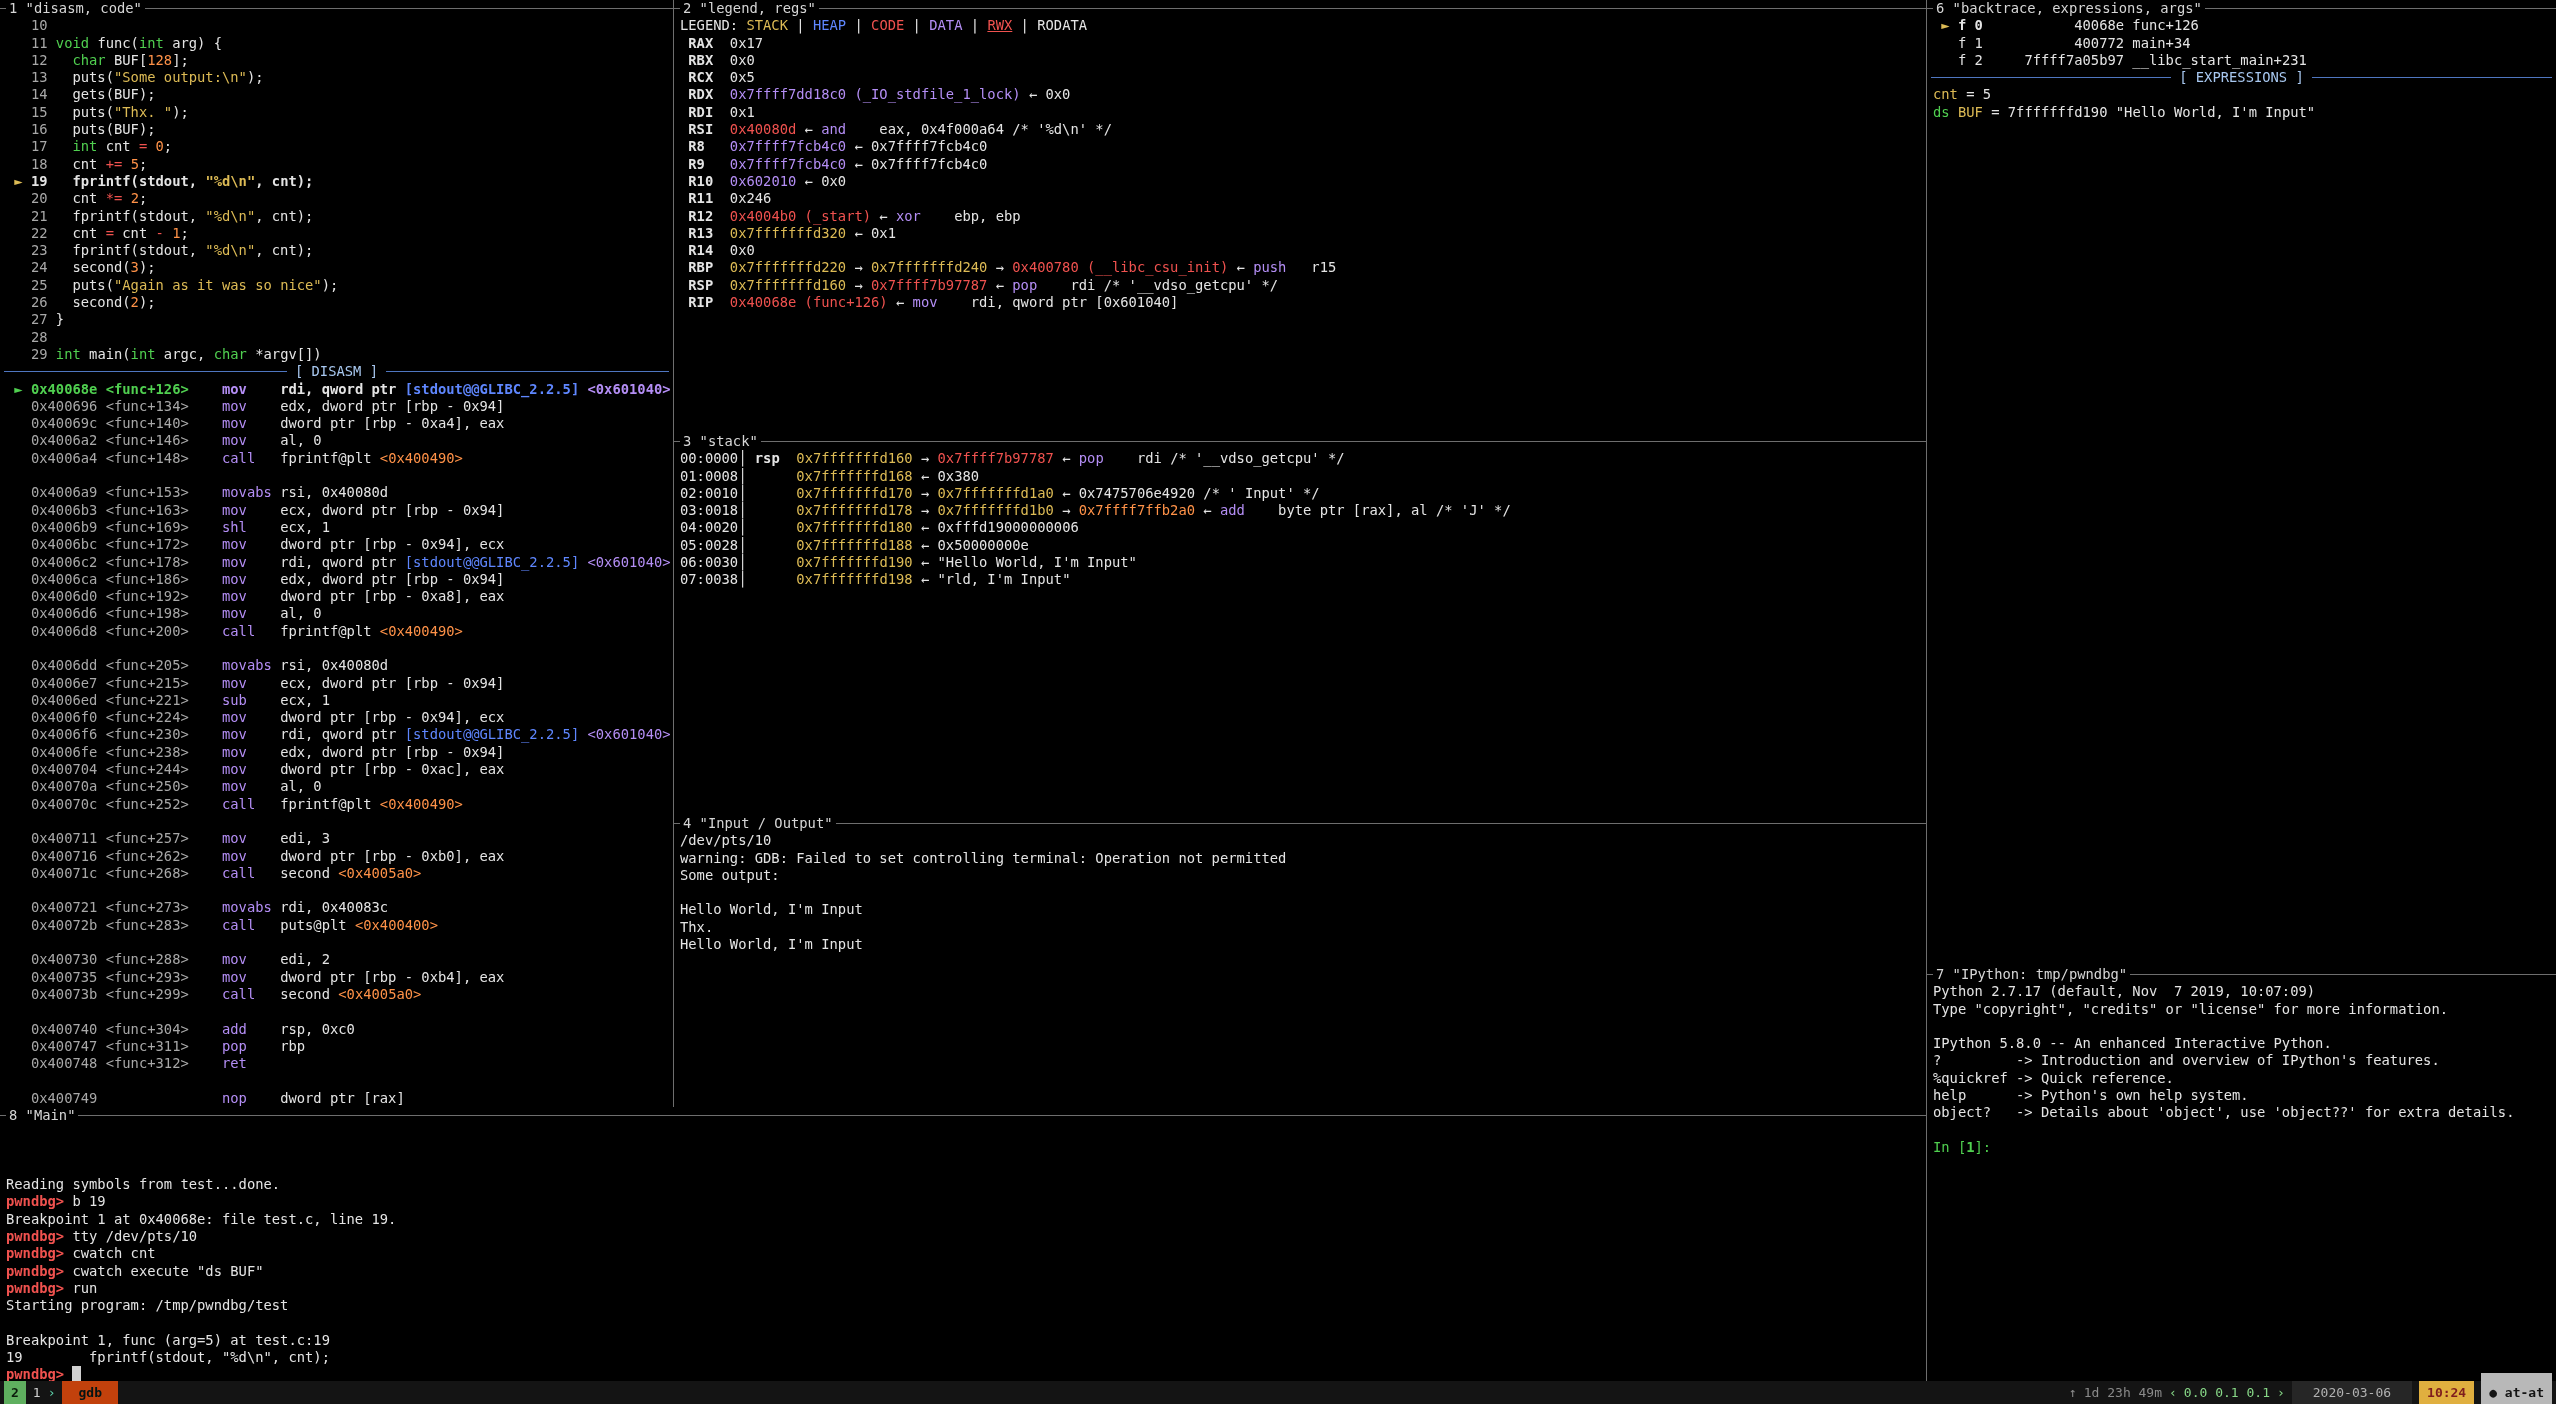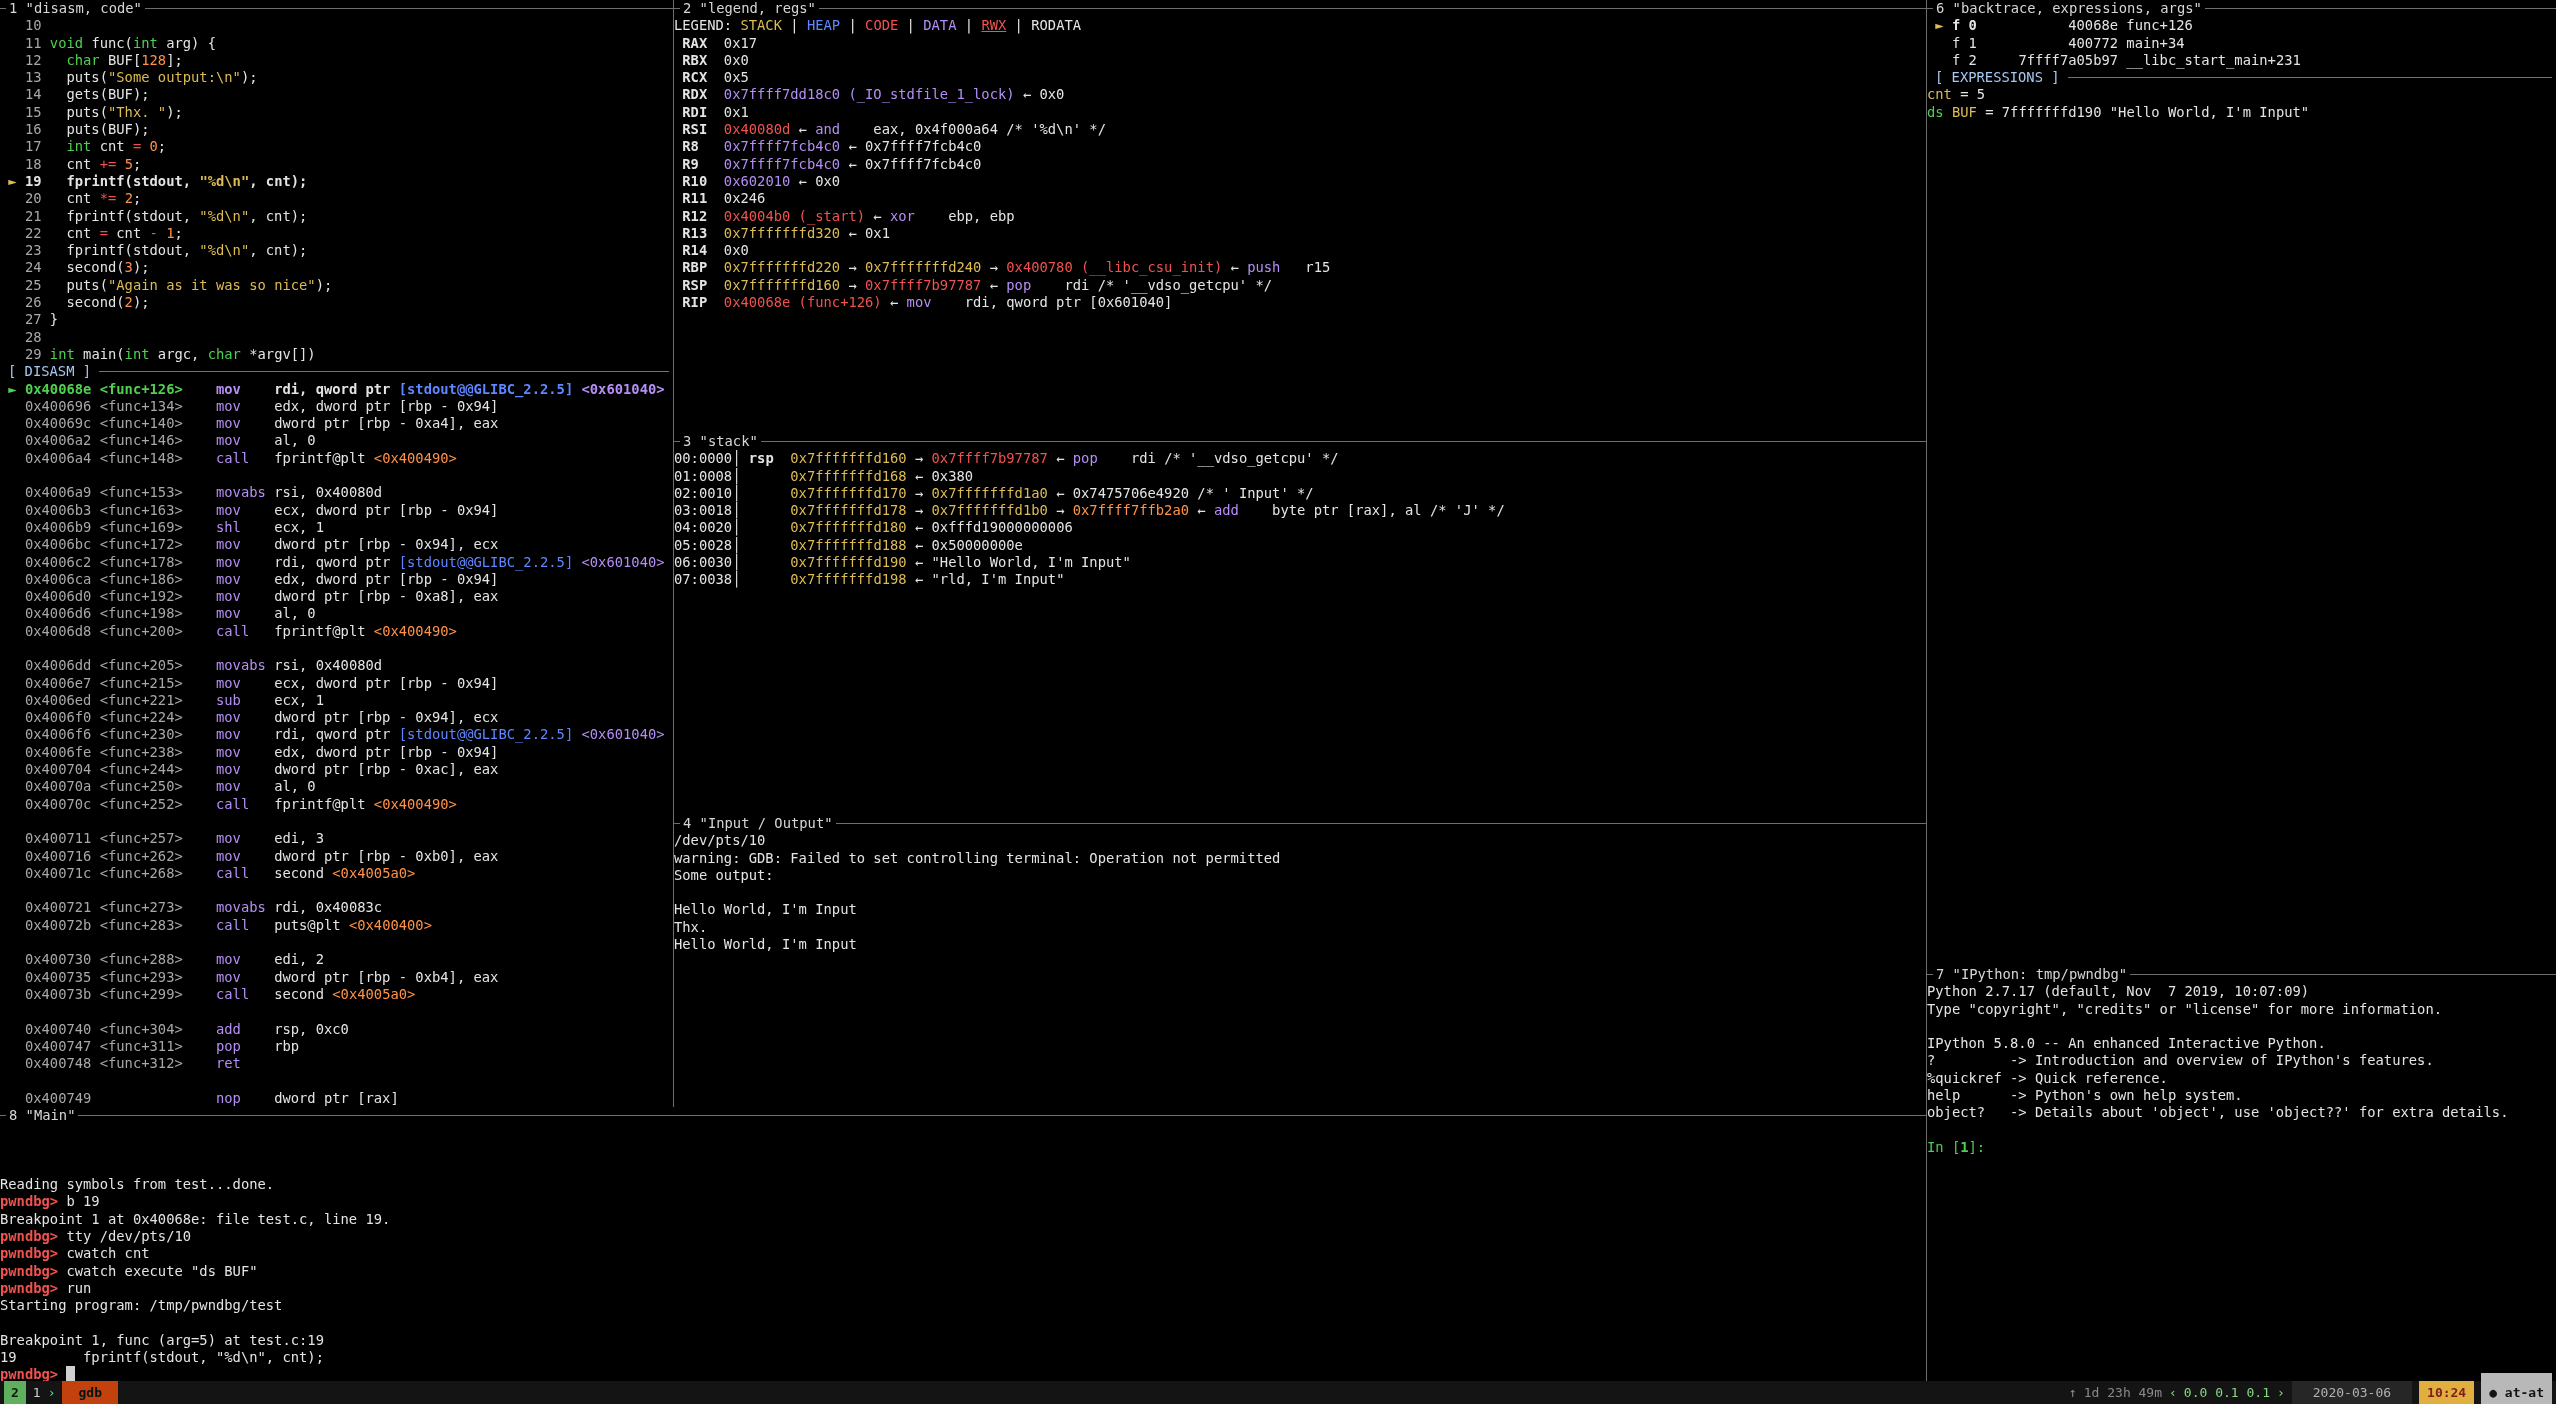--- a/index.html
+++ b/index.html
@@ -4,23 +4,23 @@
 <style>
   *{margin:0;padding:0;box-sizing:border-box}
   html,body{background:#000}
   .screen{position:relative;width:2556px;height:1404px;background:#000;overflow:hidden;
     font-family:"DejaVu Sans Mono",monospace;font-size:13.8px;line-height:17.3px;color:var(--fg,#e4e4e4)}
   .pane{position:absolute;overflow:hidden;background:#000}
   .pane.bl{border-left:1px solid var(--border,#6e6e6e)}
   .pane-hdr{position:relative;height:17.3px}
   .pane-hdr::before{content:"";position:absolute;left:0;right:0;top:8px;border-top:1px solid var(--border,#6e6e6e)}
   .pane-hdr .lbl{position:absolute;left:6px;top:0;background:#000;padding:0 3px;color:#d6d6d6;z-index:1;white-space:pre}
-  .content{}
+  .content{padding-left:6px}
   .tl{height:17.3px;white-space:pre}
-  .sep{position:relative;height:17.3px;}
+  .sep{position:relative;height:17.3px;text-align:center}
   .sep::before{content:"";position:absolute;left:4px;right:4px;top:8px;border-top:1px solid var(--sepline,#4f76c0)}
   .sep-lbl{position:relative;background:#000;padding:0 8px;color:var(--seplabel,#a8c8f0);z-index:1}
   .b{font-weight:bold}
   .c-gr{color:var(--gray,#a8a8a8)}
   .c-r{color:var(--red,#f0524f)}
   .c-g{color:var(--green,#50d050)}
   .c-y{color:var(--yellow,#ddbb55)}
   .c-b{color:var(--blue,#5f87ff)}
   .c-p{color:var(--purple,#b48ef5)}
   .c-o{color:var(--orange,#ff9248)}

